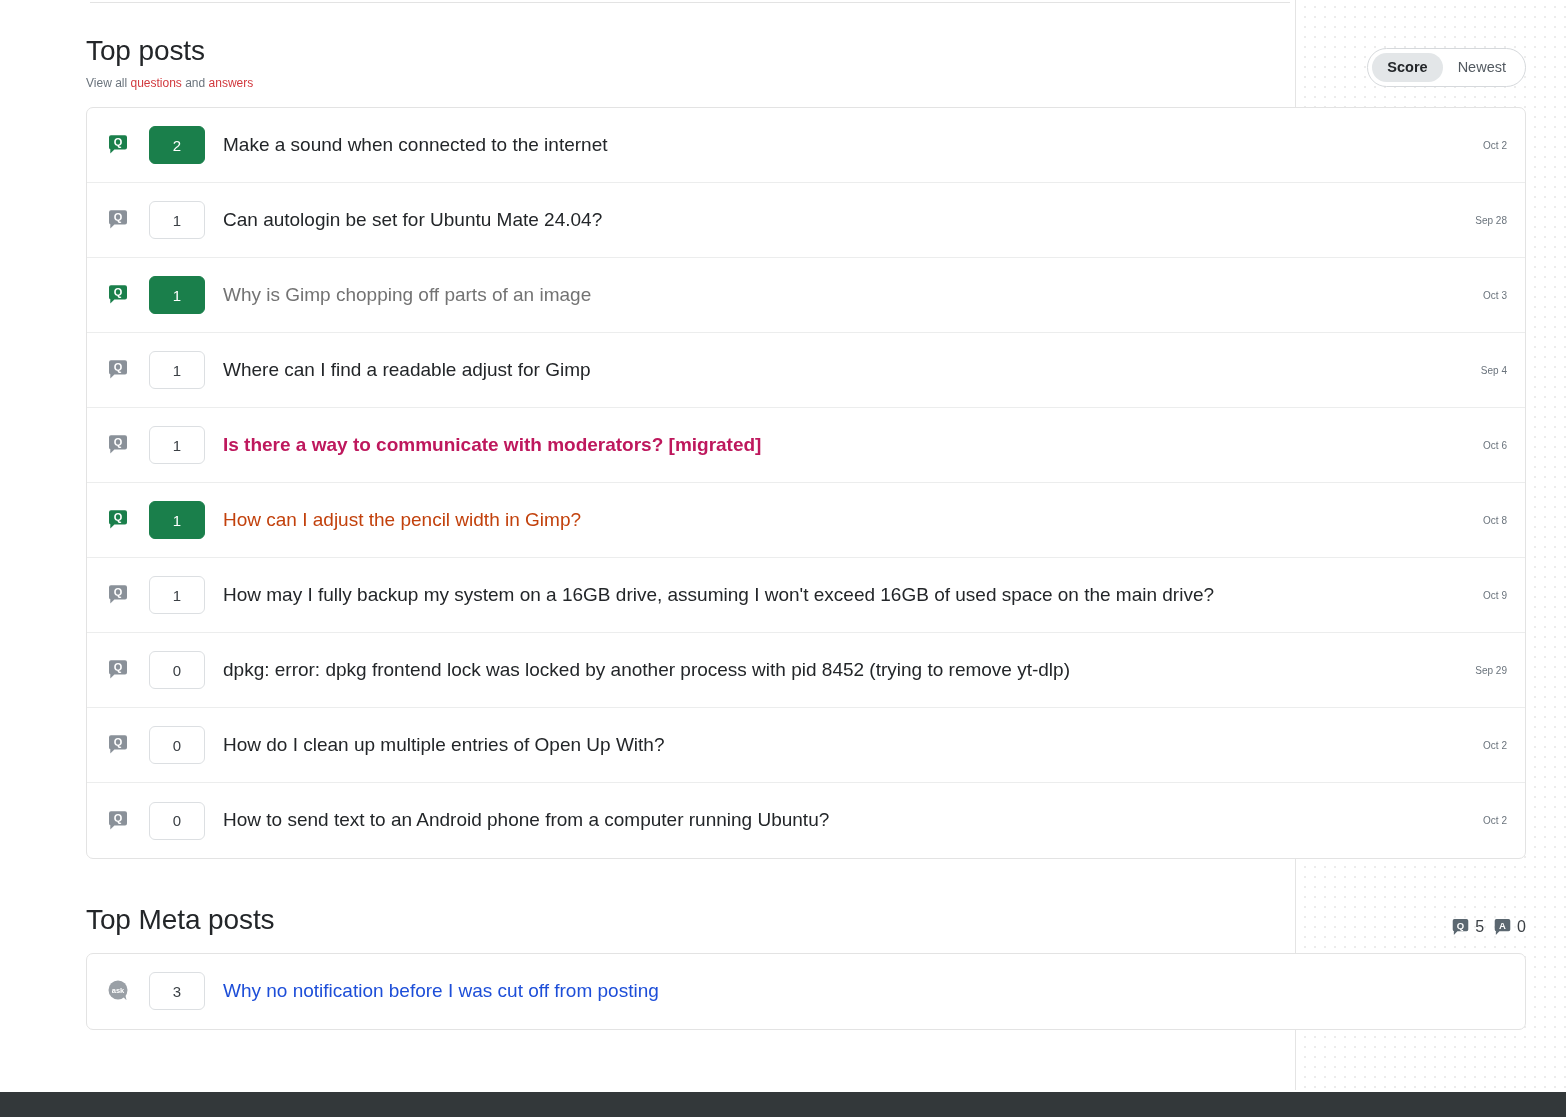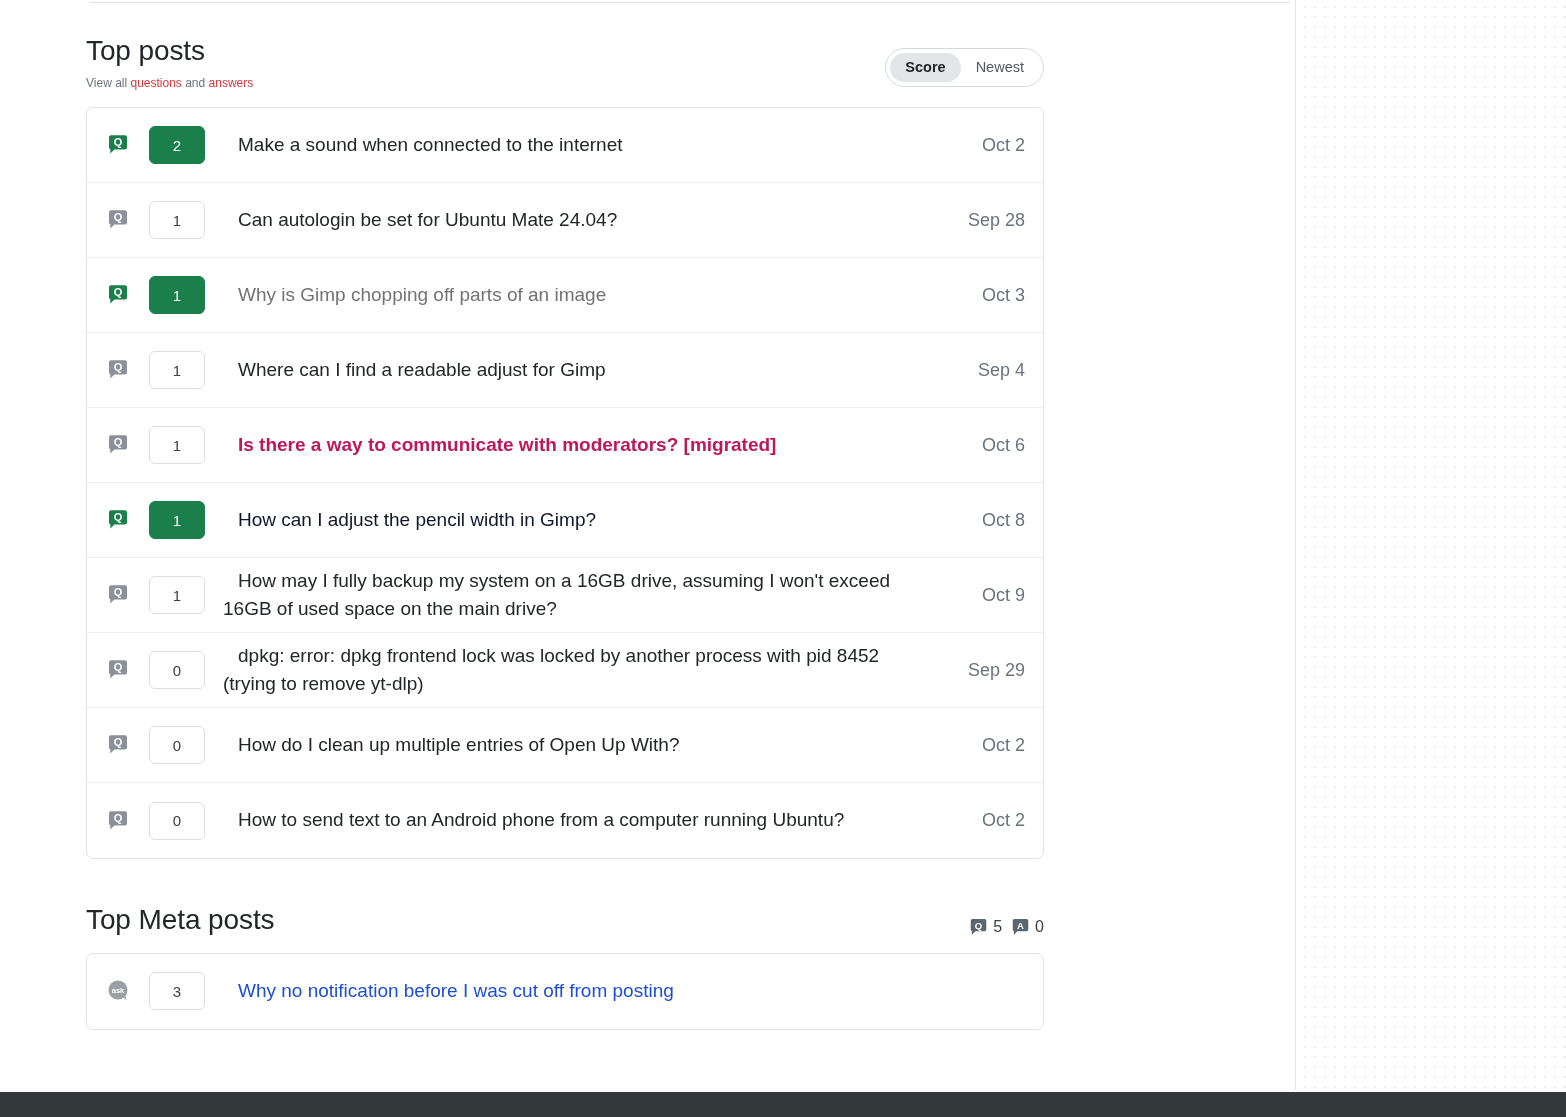--- a/index.html
+++ b/index.html
@@ -58,21 +58,21 @@
     width: 1200px;
     height: 1px;
     background: #e3e3e3;
   }
 
   
   .content {
     position: absolute;
     left: 86px;
     top: 0;
-    width: 958px;
+    width: 1440px;
   }
 
   
   .section-head {
     display: flex;
     align-items: flex-start;
     justify-content: space-between;
     padding-top: 34px;
   }
   .section-head-left { padding-left: 0px; }
@@ -180,27 +180,26 @@
 
   .post-row .title-cell {
     flex: 1 1 auto;
     padding-right: 24px;
   }
   .post-title {
     font-size: 19px;
     color: #232629;
     line-height: 1.5;
     font-weight: 400;
-    margin-left: 15px;
   }
 
   .post-row .date-cell {
     flex: 0 0 92px;
     text-align: right;
-    font-size: 18px;
+    font-size: 10px;
     color: #6a737c;
     white-space: nowrap;
   }
 
   
   .meta-head {
     display: flex;
     align-items: flex-end;
     justify-content: space-between;
     margin-top: 44px;
@@ -316,21 +315,21 @@
         <div class="post-row">
           <div class="icon-cell">
             <svg class="qicon" width="22" height="22" viewBox="0 0 22 22" xmlns="http://www.w3.org/2000/svg">
               <path d="M2 3.2a2 2 0 0 1 2-2h14a2 2 0 0 1 2 2v10.2a2 2 0 0 1-2 2H7.4L3.3 19.6v-4.2H4a2 2 0 0 1-2-2z" fill="#1a7f4b"></path>
               <text x="11" y="12.4" font-family="Liberation Sans, sans-serif" font-size="11" font-weight="bold" fill="#ffffff" text-anchor="middle">Q</text>
             </svg>
           </div>
           <div class="score-cell">
             <div class="score-box answered">1</div>
           </div>
-          <div class="title-cell"><a class="post-title" href="#" style="text-decoration: none; color: #0f172a;">How can I adjust the pencil width in Gimp?</a></div>
+          <div class="title-cell"><a class="post-title" href="#" style="text-decoration: none; color: #c2410c;">How can I adjust the pencil width in Gimp?</a></div>
           <div class="date-cell">Oct 8</div>
         </div>
         <div class="post-row">
           <div class="icon-cell">
             <svg class="qicon" width="22" height="22" viewBox="0 0 22 22" xmlns="http://www.w3.org/2000/svg">
               <path d="M2 3.2a2 2 0 0 1 2-2h14a2 2 0 0 1 2 2v10.2a2 2 0 0 1-2 2H7.4L3.3 19.6v-4.2H4a2 2 0 0 1-2-2z" fill="#8a9199"></path>
               <text x="11" y="12.4" font-family="Liberation Sans, sans-serif" font-size="11" font-weight="bold" fill="#ffffff" text-anchor="middle">Q</text>
             </svg>
           </div>
           <div class="score-cell">

